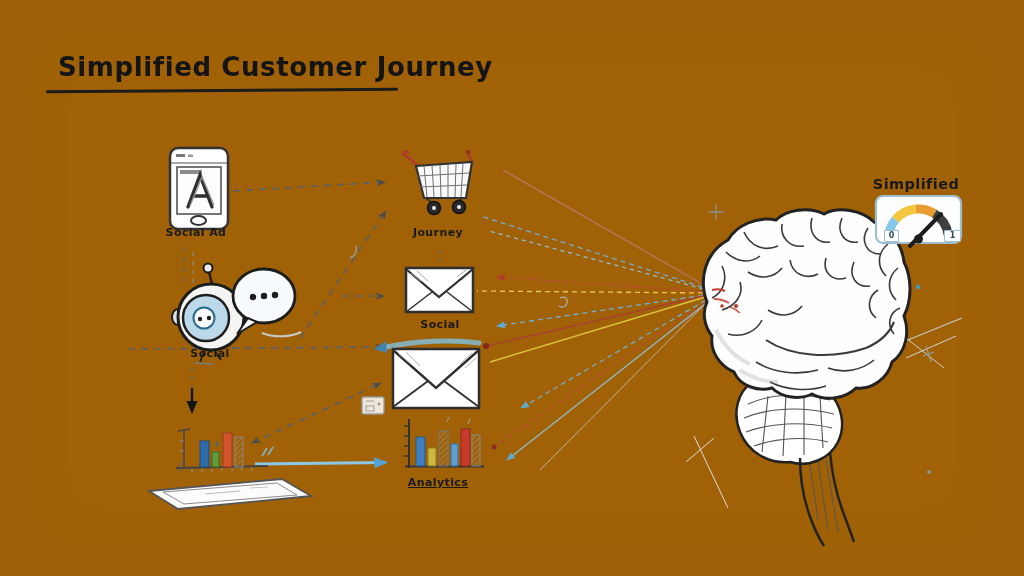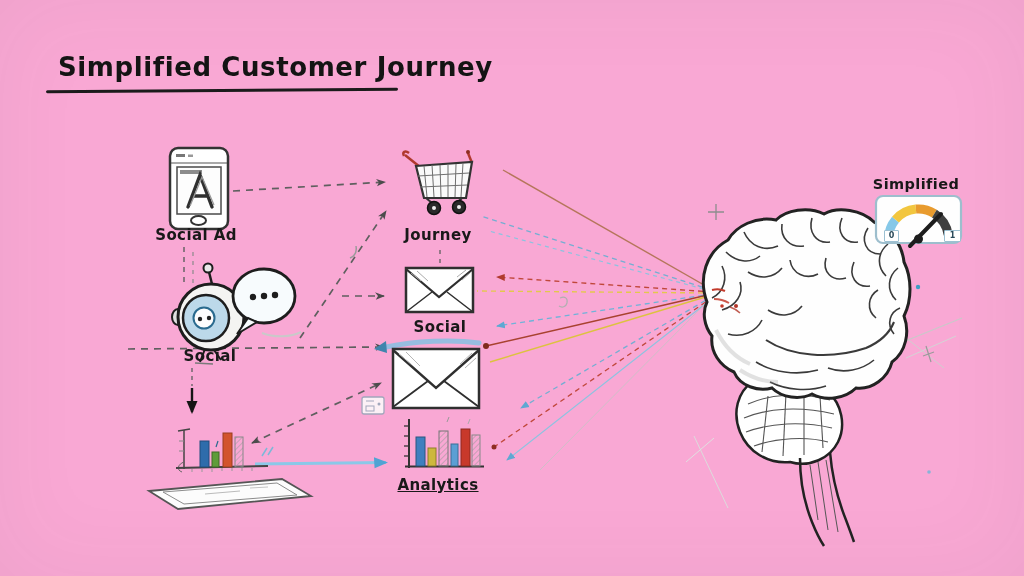--- a/index.html
+++ b/index.html
@@ -1,24 +1,24 @@
 <!DOCTYPE html>
 <html><head>
 <meta charset="utf-8">
 <style>
   html,body{margin:0;padding:0;background:#ddddda;}
-  .stage{position:relative;width:1024px;height:576px;background:#f9a8d4;overflow:hidden;
+  .stage{position:relative;width:1024px;height:576px;background:#a16207;overflow:hidden;
          font-family:"DejaVu Sans",sans-serif;box-shadow:inset 0 0 90px rgba(70,70,60,.06);}
   .stage svg{position:absolute;left:0;top:0;}
   .title{position:absolute;left:58px;top:52px;font-size:26px;font-weight:bold;color:#141414;
          letter-spacing:.6px;white-space:nowrap;}
   .title-underline{position:absolute;left:46px;top:89px;width:352px;height:3px;background:#1b1b1b;
          border-radius:2px;transform:rotate(-.4deg);}
   .lbl{position:absolute;font-weight:bold;color:#191919;text-align:center;letter-spacing:.4px;
-       font-size:15px;white-space:nowrap;}
+       font-size:11px;white-space:nowrap;}
   .lbl.sm{font-size:14.5px;}
   .gauge-num{position:absolute;font-size:8px;font-weight:bold;color:#2a4a5a;border:1px solid #9cc0d2;
        background:#fff;text-align:center;line-height:9px;border-radius:1px;}
 </style>
 </head>
 <body>
 
 <div class="stage">
 
 <svg width="1024" height="576" viewBox="0 0 1024 576">

